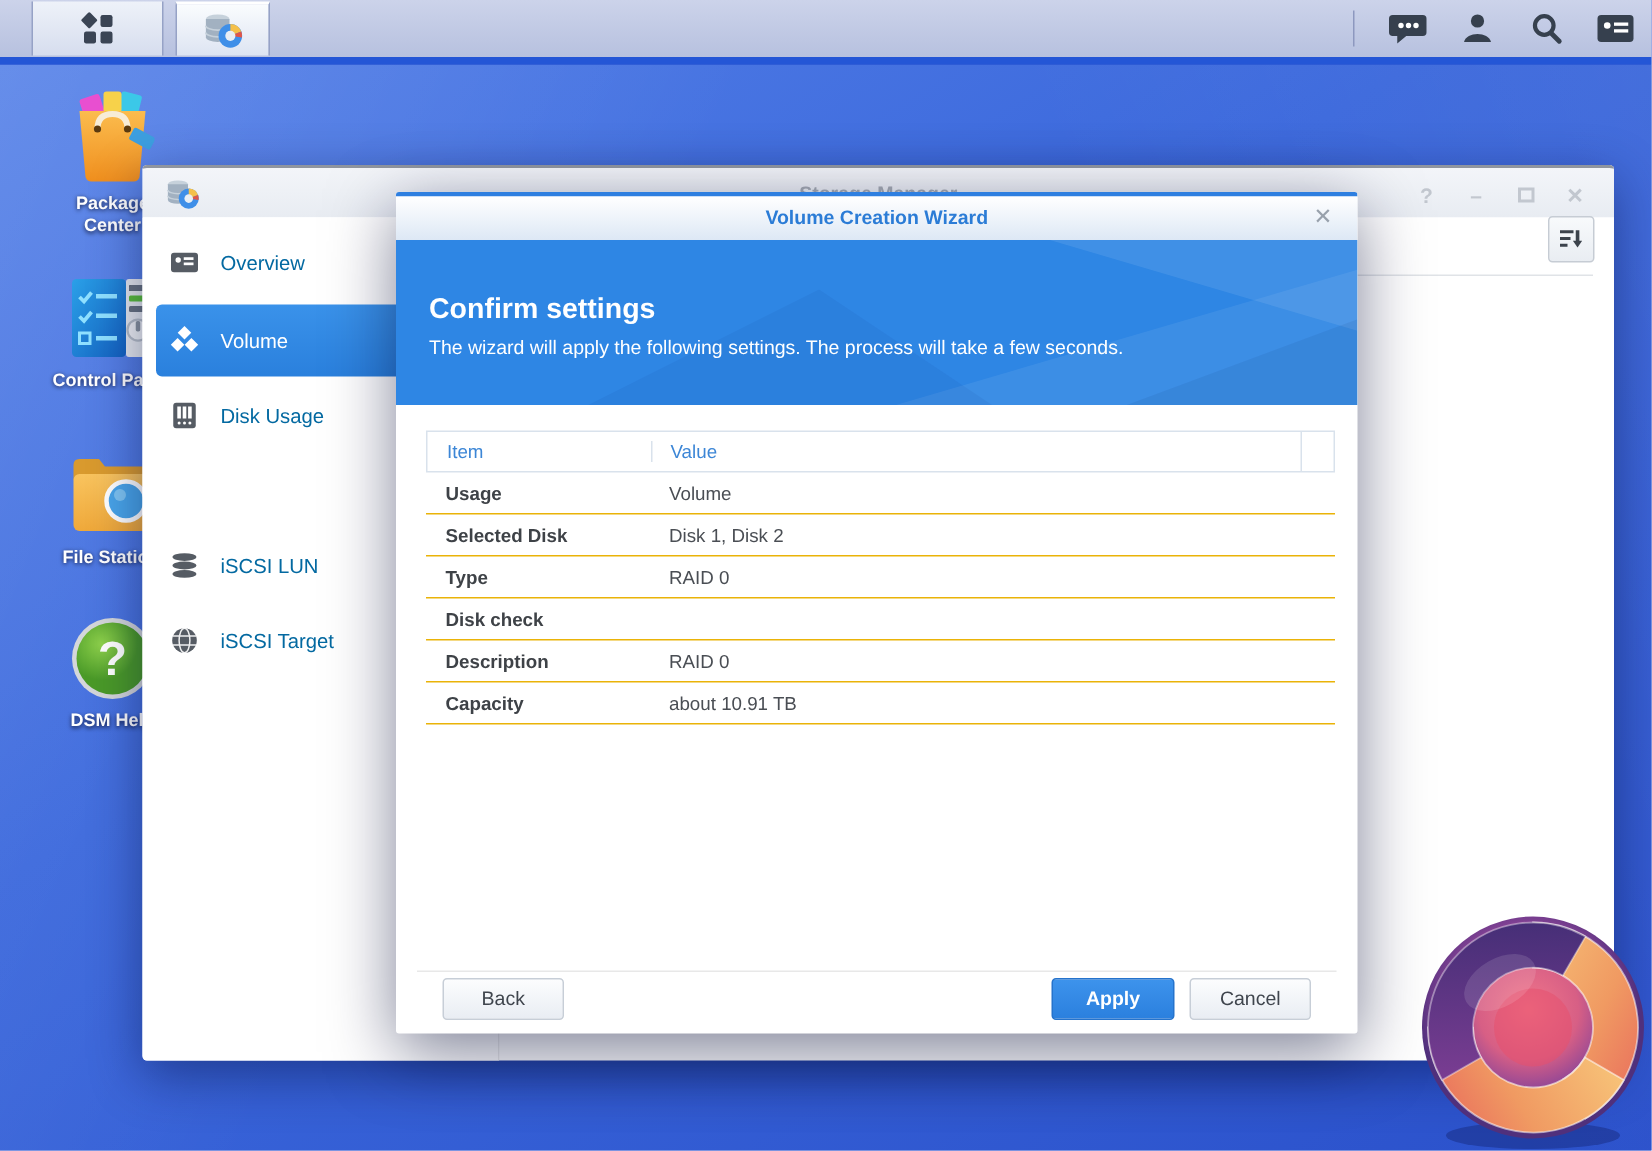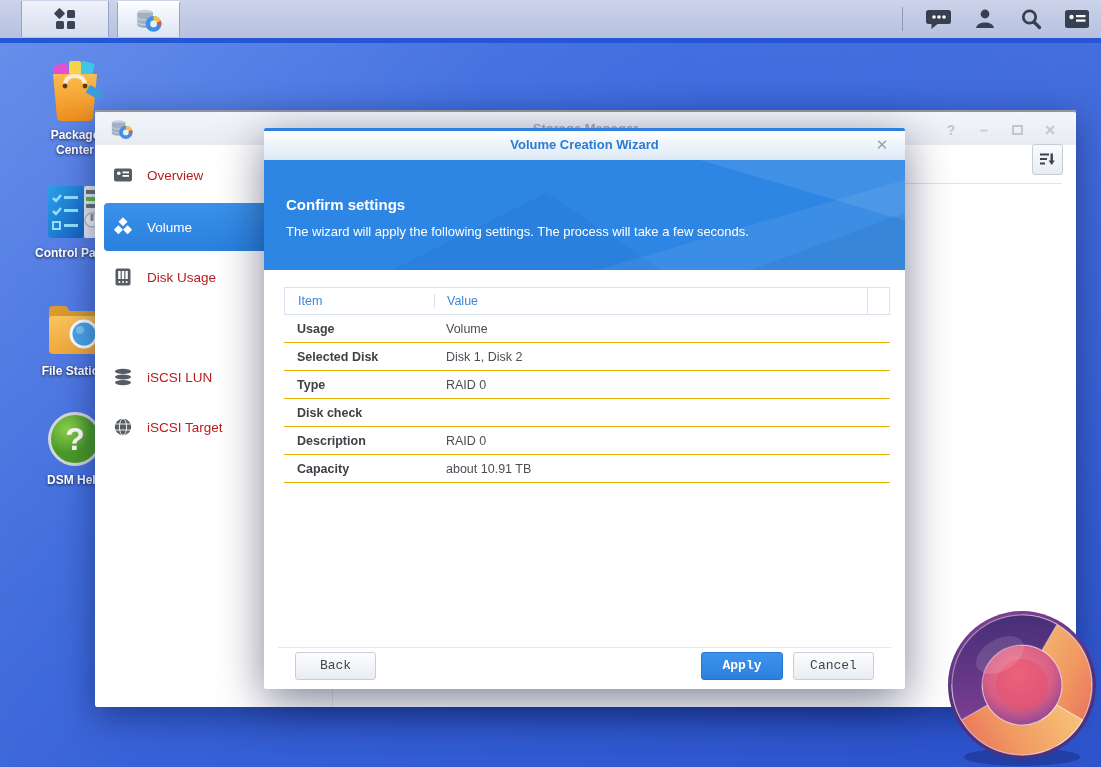--- a/index.html
+++ b/index.html
@@ -41,21 +41,21 @@
   .win-title { position:absolute; left:0; right:0; top:0; height:35px; line-height:33px;
     text-align:center; color:#a7acb5; font-size:13px; font-weight:bold; }
   .win-controls { position:absolute; right:18px; top:0; height:35px; display:flex; align-items:center; gap:17px; color:#c2c7cf; }
   .win-ctrl { width:16px; height:16px; display:flex; align-items:center; justify-content:center;
     font-size:14px; font-weight:bold; cursor:pointer; }
   .ctrl-max { width:11px; height:10px; border:2px solid #c2c7cf; }
 
   .sidebar { position:absolute; left:0; top:35px; width:238px; bottom:0; background:#fff;
     border-right:1px solid #ececec; border-radius:0 0 0 3px; }
   .nav-item { position:absolute; left:0; width:238px; height:48px; display:flex; align-items:center;
-    cursor:pointer; color:#b91c1c; font-size:13.5px; }
+    cursor:pointer; color:#0369a1; font-size:13.5px; }
   .nav-item .nicon { width:20px; height:20px; margin-left:18px; margin-right:14px; color:#565c64; flex:0 0 auto; }
   .nav-item.sel { left:9px; width:220px; border-radius:4px;
     background:linear-gradient(#3a92ea,#2a80dd); color:#ffffff; }
   .nav-item.sel .nicon { color:#ffffff; margin-left:9px; }
 
   .content-sep { position:absolute; left:252px; right:14px; top:73px; height:1px; background:#e0e3e7; }
   .sort-btn { position:absolute; right:13px; top:34px; width:31px; height:31px; border-radius:3px;
     background:linear-gradient(#f8fafc,#e9edf2); border:1px solid #c6ccd4; cursor:pointer;
     display:flex; align-items:center; justify-content:center; }
 
@@ -67,35 +67,35 @@
   .dlg-title { position:absolute; left:0; right:0; top:0; height:29px; line-height:28px;
     text-align:center; color:#2b7cd6; font-size:13px; font-weight:bold; }
   .dlg-close { position:absolute; right:14px; top:5px; width:18px; height:18px; line-height:18px;
     text-align:center; color:#98a1ac; font-size:15px; cursor:pointer; }
   .dlg-header { position:relative; height:110px; background:#2e86e4; overflow:hidden; }
   .facet { position:absolute; inset:0; }
   .f1 { background:rgba(255,255,255,.09); clip-path:polygon(68% 0, 100% 0, 100% 55%); }
   .f2 { background:rgba(255,255,255,.07); clip-path:polygon(52% 100%, 100% 18%, 100% 100%); }
   .f3 { background:rgba(0,25,90,.05);  clip-path:polygon(20% 100%, 44% 30%, 62% 100%); }
   .f4 { background:rgba(0,25,90,.07);  clip-path:polygon(76% 100%, 100% 48%, 100% 100%); }
-  .dlg-h1 { position:absolute; left:22px; top:36px; color:#fff; font-size:15px; font-weight:bold; }
+  .dlg-h1 { position:absolute; left:22px; top:36px; color:#fff; font-size:19px; font-weight:bold; }
   .dlg-sub { position:absolute; left:22px; top:64px; color:#fff; font-size:13px; }
 
   .grid { position:absolute; left:20px; top:159px; width:606px; }
   .grid-head { display:flex; height:28px; align-items:center; border:1px solid #d9e2ec;
     color:#3c86d6; font-size:12.5px; background:#fff; }
   .gh-item { width:150px; padding-left:13px; border-right:1px solid #d9e2ec; }
   .gh-value { flex:1; padding-left:12px; }
   .gh-spacer { width:22px; height:100%; border-left:1px solid #d9e2ec; }
   .grow { display:flex; height:28px; align-items:center; border-bottom:1px solid #eab308; font-size:12.5px; }
   .gr-item { width:150px; padding-left:13px; font-weight:bold; color:#3e4247; }
   .gr-value { flex:1; padding-left:12px; color:#4a4e54; }
 
   .dlg-footline { position:absolute; left:14px; right:14px; top:519px; height:1px; background:#e8e8e8; }
-  .dlg-footer { position:absolute; left:0; right:0; top:524px; height:30px;font-family:Liberation Mono, monospace; }
+  .dlg-footer { position:absolute; left:0; right:0; top:524px; height:30px; }
   .btn { position:absolute; height:28px; border-radius:3px; font-size:13px; text-align:center;
     line-height:26px; cursor:pointer; border:1px solid #c7ced7;
     background:linear-gradient(#fcfdfe,#e9edf3); color:#3f454d; }
   .btn-back { left:31px; width:81px; }
   .btn-apply { left:437px; width:82px; background:linear-gradient(#3d93ec,#2b80de);
     border-color:#2573cc; color:#fff; font-weight:bold; }
   .btn-cancel { left:529px; width:81px; }
 
   
   .kg-logo { position:absolute; left:942px; top:608px; z-index:100; }

